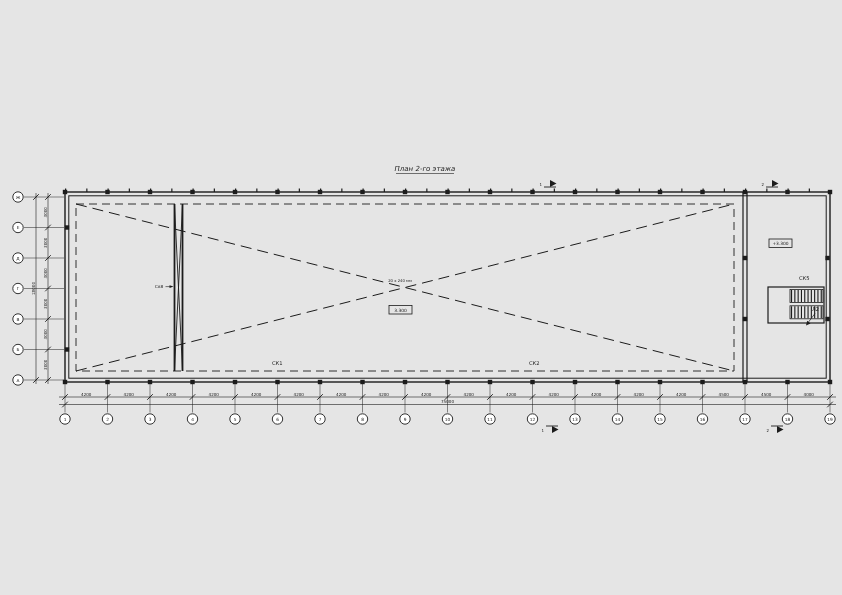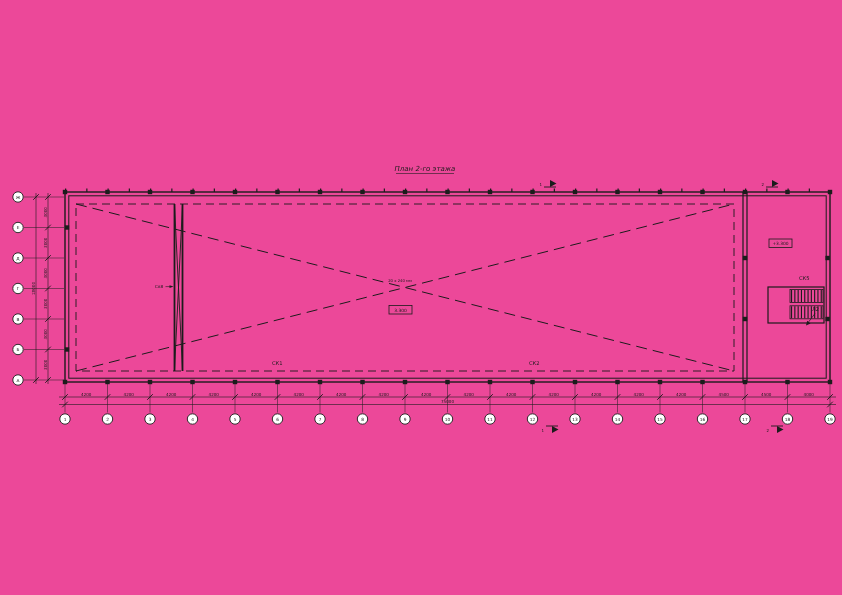--- a/index.html
+++ b/index.html
@@ -1,16 +1,16 @@
 <!DOCTYPE html>
 <html><head>
 <meta charset="utf-8">
 <style>
   html,body{margin:0;padding:0;background:#ffffff;}
-  .canvas{position:relative;width:842px;height:595px;background:#ec4899;overflow:hidden;}
+  .canvas{position:relative;width:842px;height:595px;background:#e5e5e5;overflow:hidden;}
   svg{position:absolute;left:0;top:0;font-family:"DejaVu Sans",sans-serif;}
   text{fill:#1c1c1c;}
 </style>
 </head>
 <body>
 
 <div class="canvas">
 <svg width="842" height="595" viewBox="0 0 842 595">
 
   <text x="425" y="171" font-size="7" font-style="italic" text-anchor="middle">План 2-го этажа</text>

